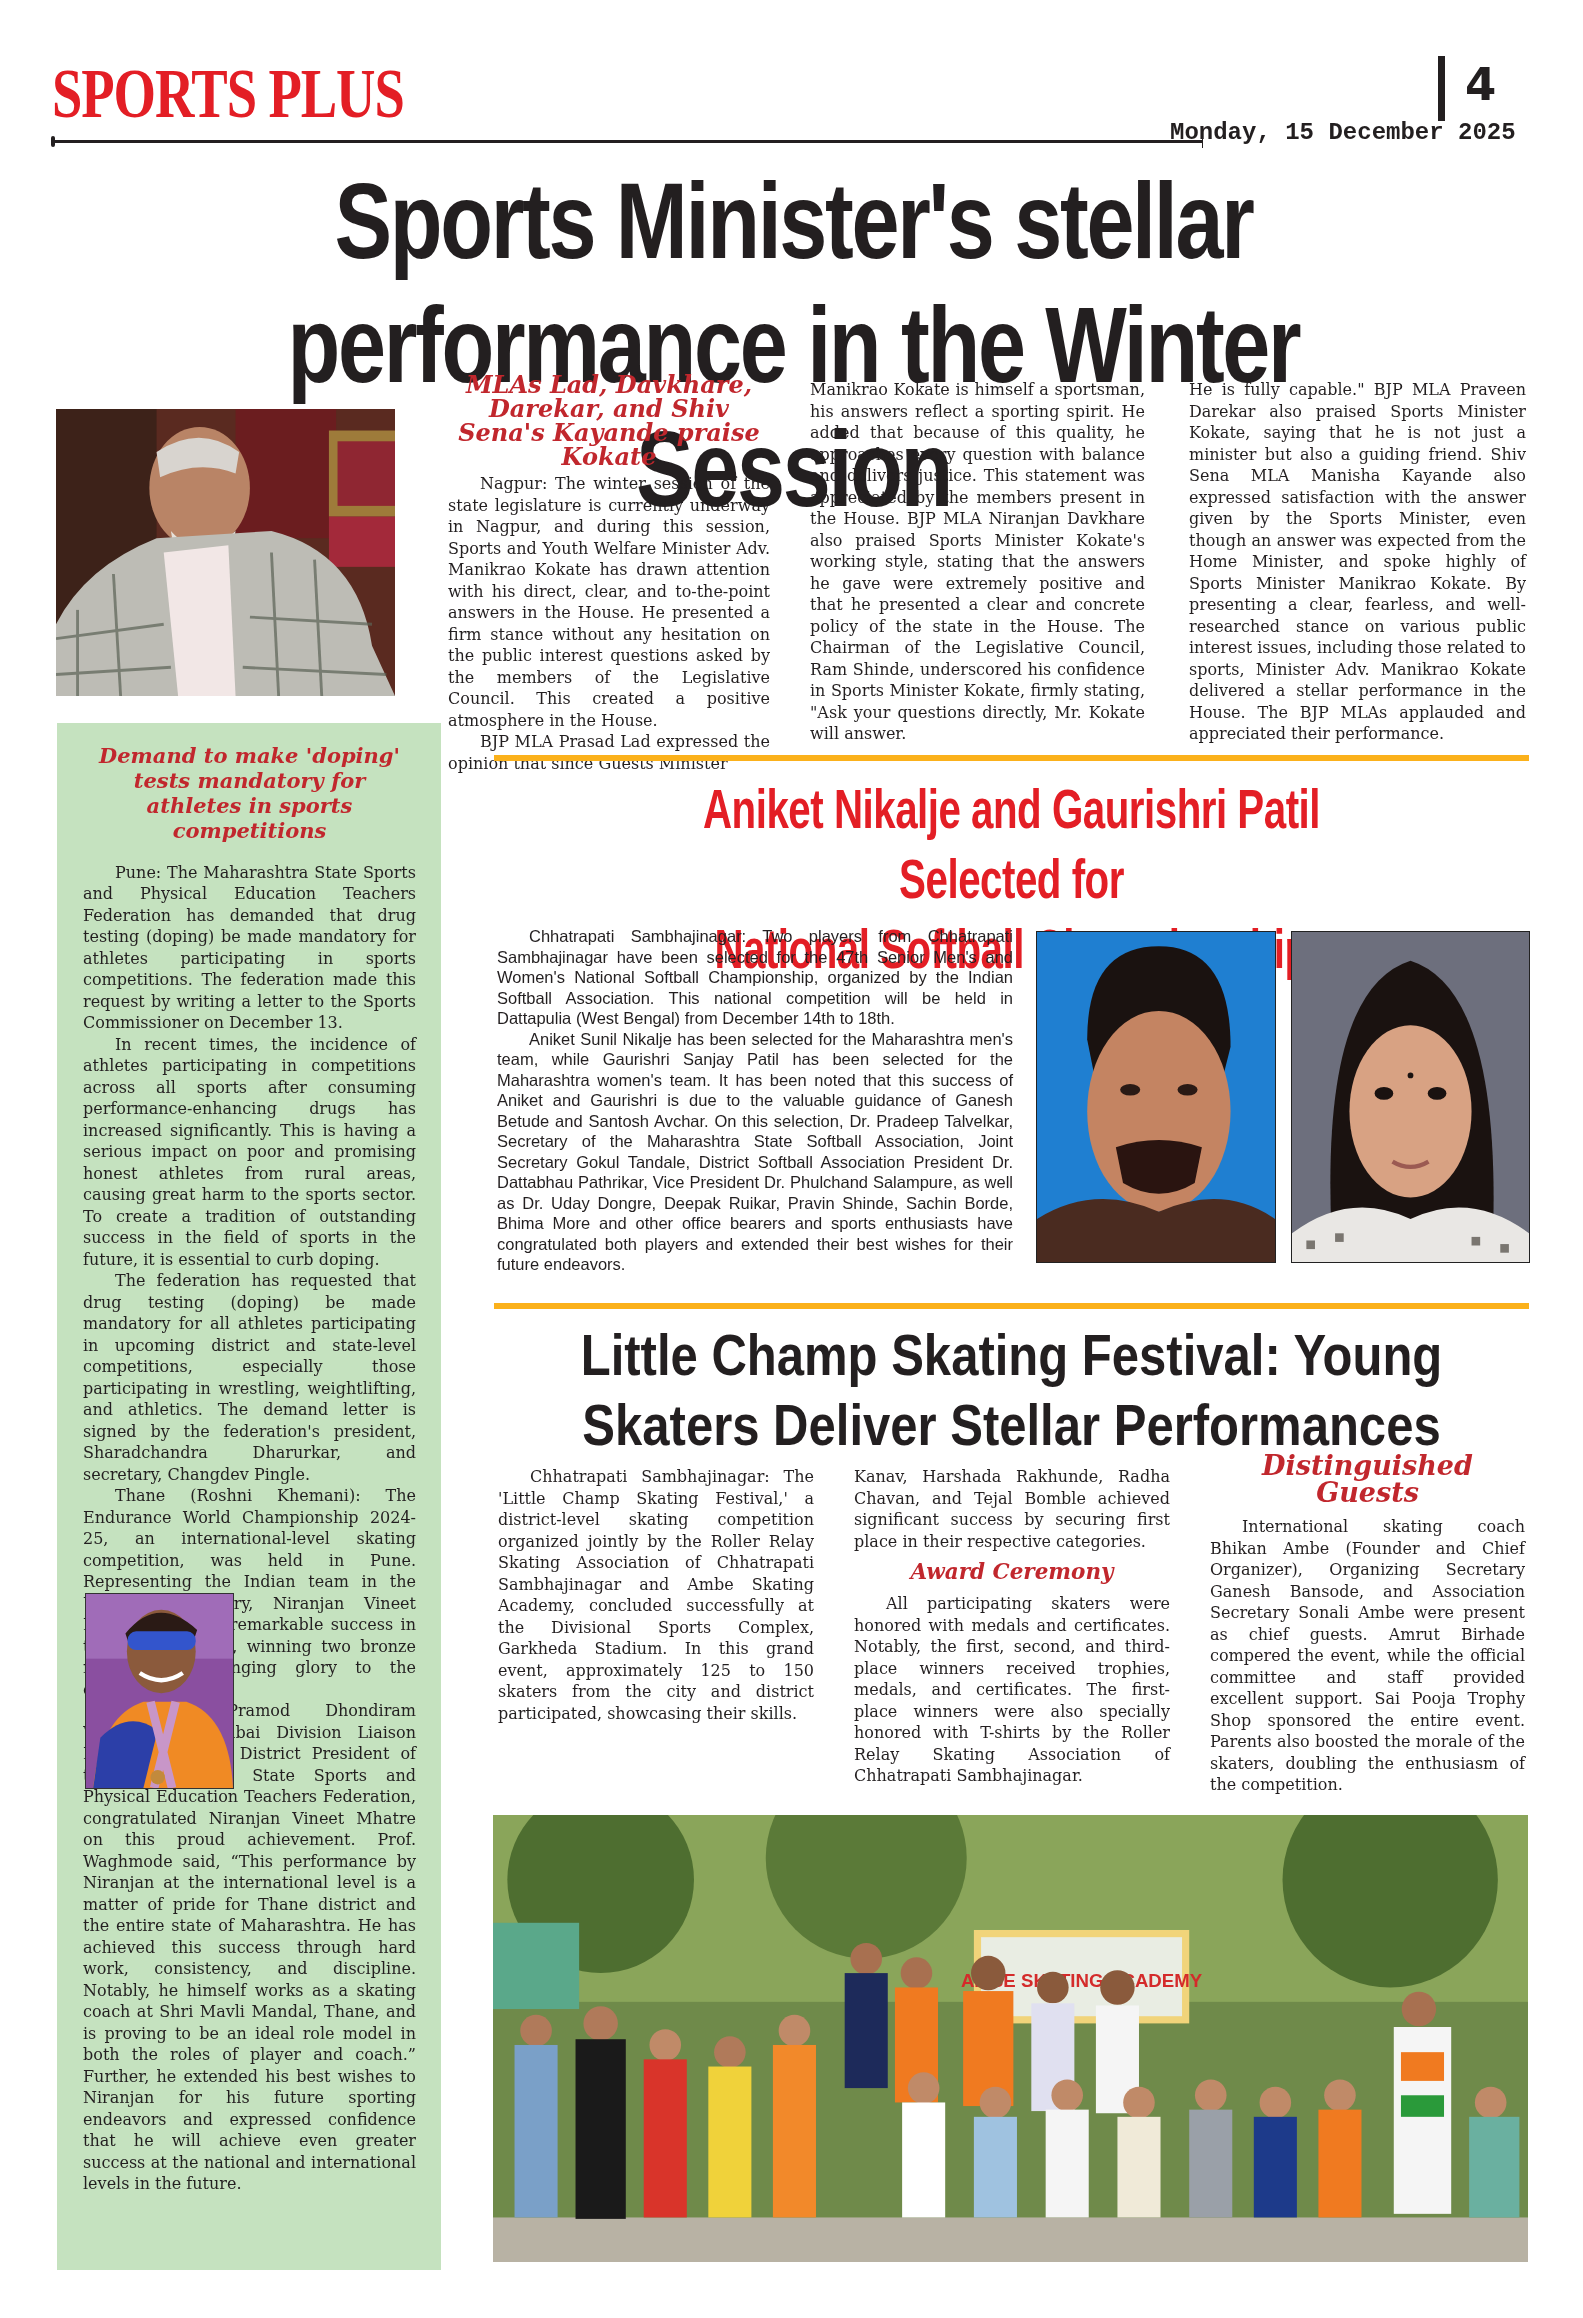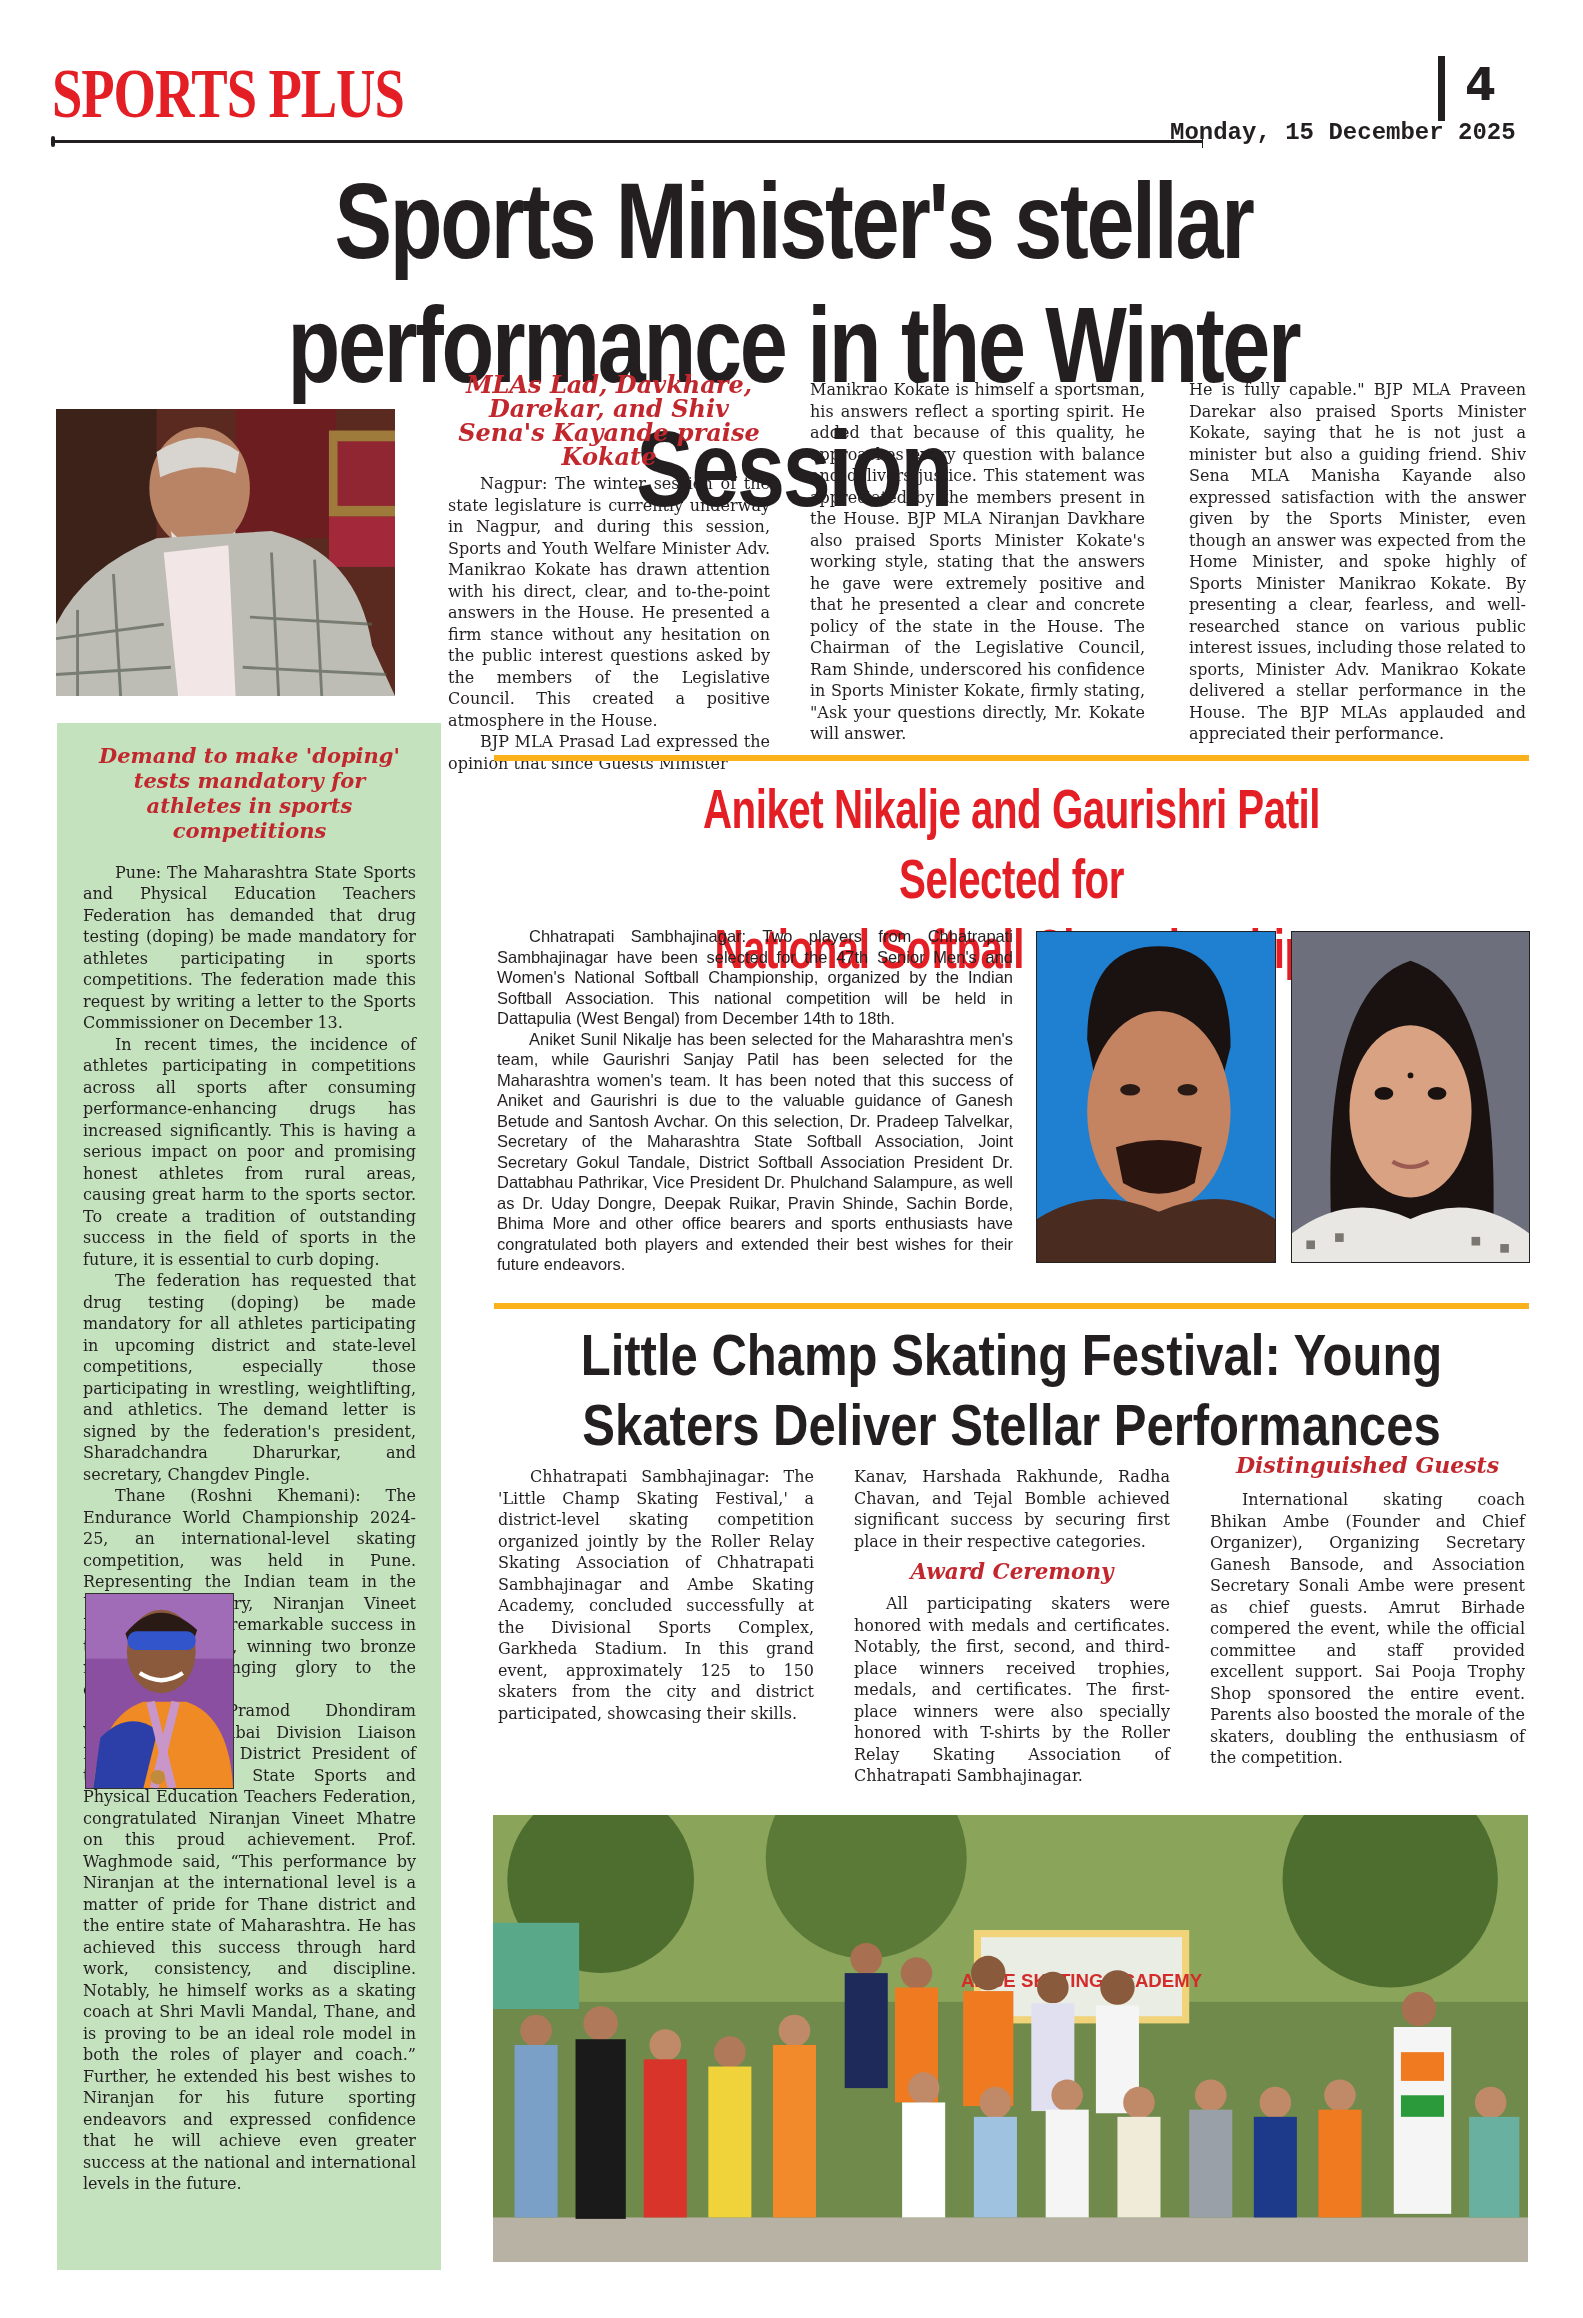--- a/index.html
+++ b/index.html
@@ -161,21 +161,21 @@
 <div class="col" style="left:854px; top:1466px; width:316px;">
   <div class="body">
       <p class="noindent">Kanav, Harshada Rakhunde, Radha Chavan, and Tejal Bomble achieved significant success by securing first place in their respective categories.</p>
     </div>
   <div class="subhead" style="font-size:21.5px; line-height:27px; margin:5.7px 0 8.6px;">Award Ceremony</div>
   <div class="body">
       <p>All participating skaters were honored with medals and certificates. Notably, the first, second, and third-place winners received trophies, medals, and certificates. The first-place winners were also specially honored with T-shirts by the Roller Relay Skating Association of Chhatrapati Sambhajinagar.</p>
     </div>
 </div>
 <div class="col" style="left:1210px; top:1452px; width:315px;">
-  <div class="subhead" style="font-size:22px; line-height:27px; margin:0 0 10px;">Distinguished Guests</div>
+  <div class="subhead" style="font-size:27px; line-height:27px; margin:0 0 10px;">Distinguished Guests</div>
   <div class="body">
       <p>International skating coach Bhikan Ambe (Founder and Chief Organizer), Organizing Secretary Ganesh Bansode, and Association Secretary Sonali Ambe were present as chief guests. Amrut Birhade compered the event, while the official committee and staff provided excellent support. Sai Pooja Trophy Shop sponsored the entire event. Parents also boosted the morale of the skaters, doubling the enthusiasm of the competition.</p>
     </div>
 </div>
 
 <div class="photo" style="left:493px; top:1815px; width:1035px; height:447px;">
   <svg viewBox="0 0 1442 622" preserveAspectRatio="none">
     <rect width="1442" height="622" fill="#6f8a4a"></rect>
     <rect x="0" y="0" width="1442" height="260" fill="#8aa55a"></rect>
     <circle cx="150" cy="90" r="130" fill="#4e6e30"></circle>

